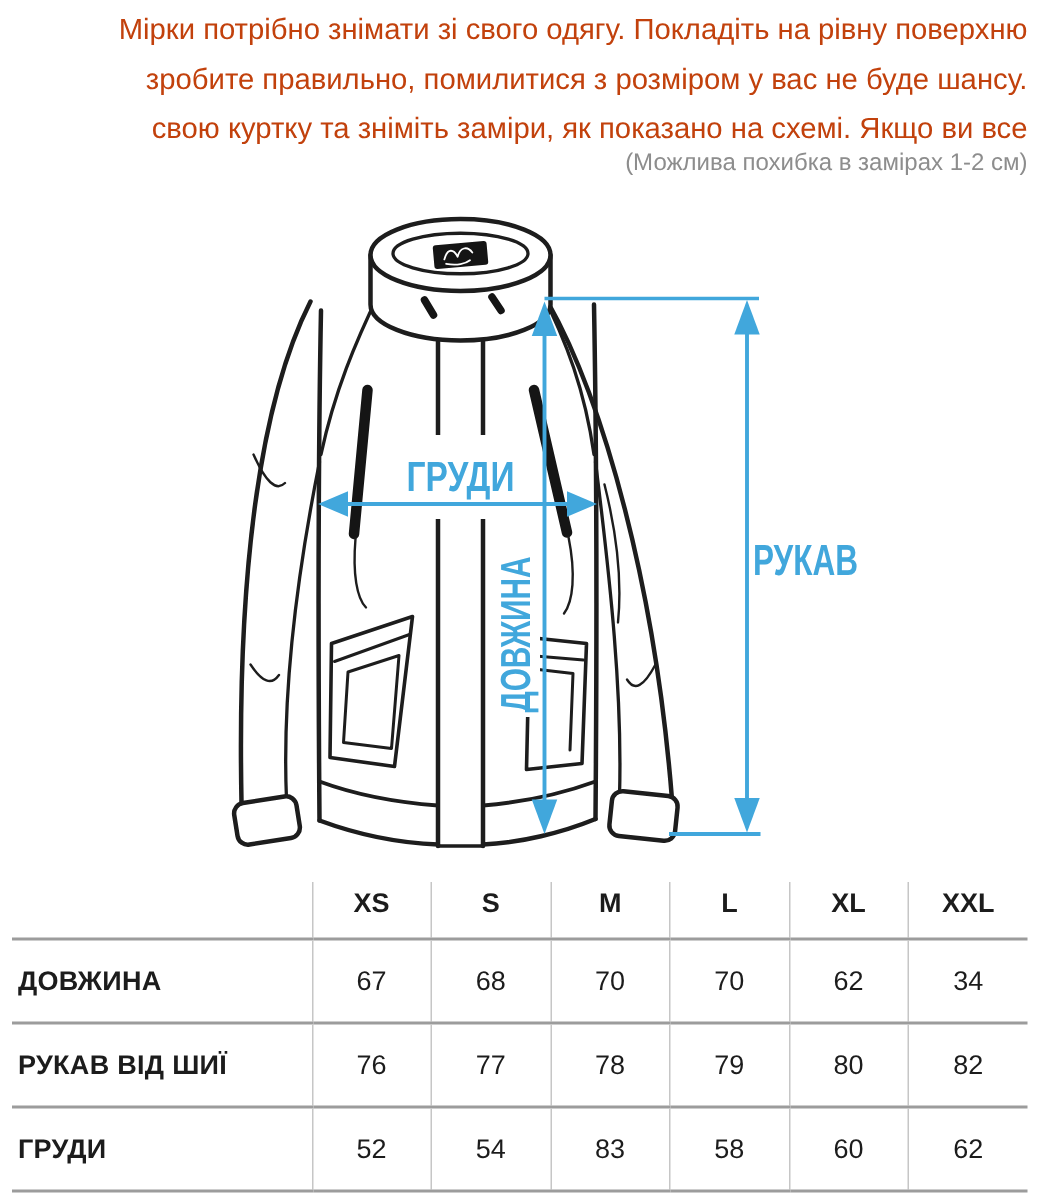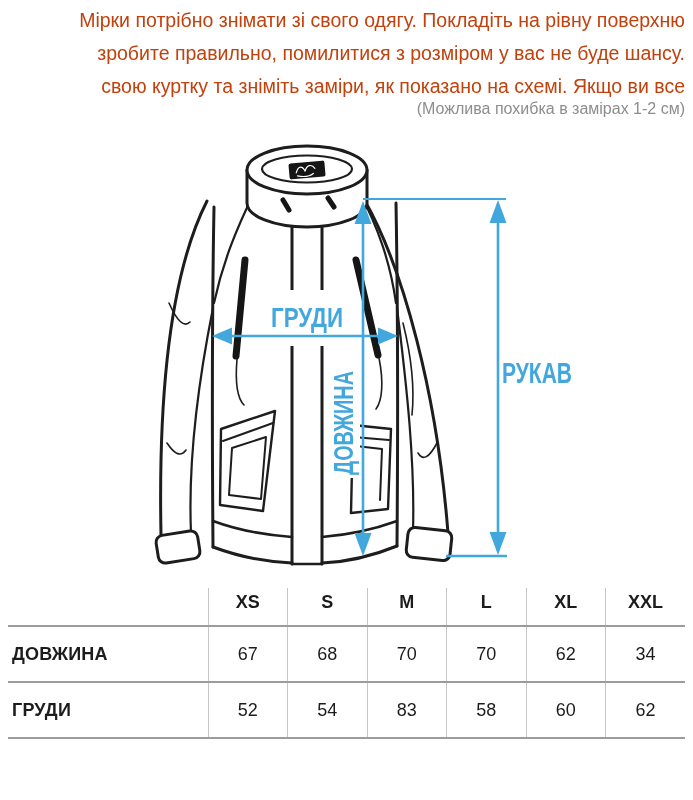--- a/index.html
+++ b/index.html
@@ -195,20 +195,29 @@
     <tr>
       <td class="row-label">ДОВЖИНА</td>
       <td>67</td>
       <td>68</td>
       <td>70</td>
       <td>70</td>
       <td>62</td>
       <td>34</td>
     </tr>
     <tr>
+      <td class="row-label">РУКАВ ВІД ШИЇ</td>
+      <td>76</td>
+      <td>77</td>
+      <td>78</td>
+      <td>79</td>
+      <td>80</td>
+      <td>82</td>
+    </tr>
+    <tr>
       <td class="row-label">ГРУДИ</td>
       <td>52</td>
       <td>54</td>
       <td>83</td>
       <td>58</td>
       <td>60</td>
       <td>62</td>
     </tr>
   </tbody>
 </table>

